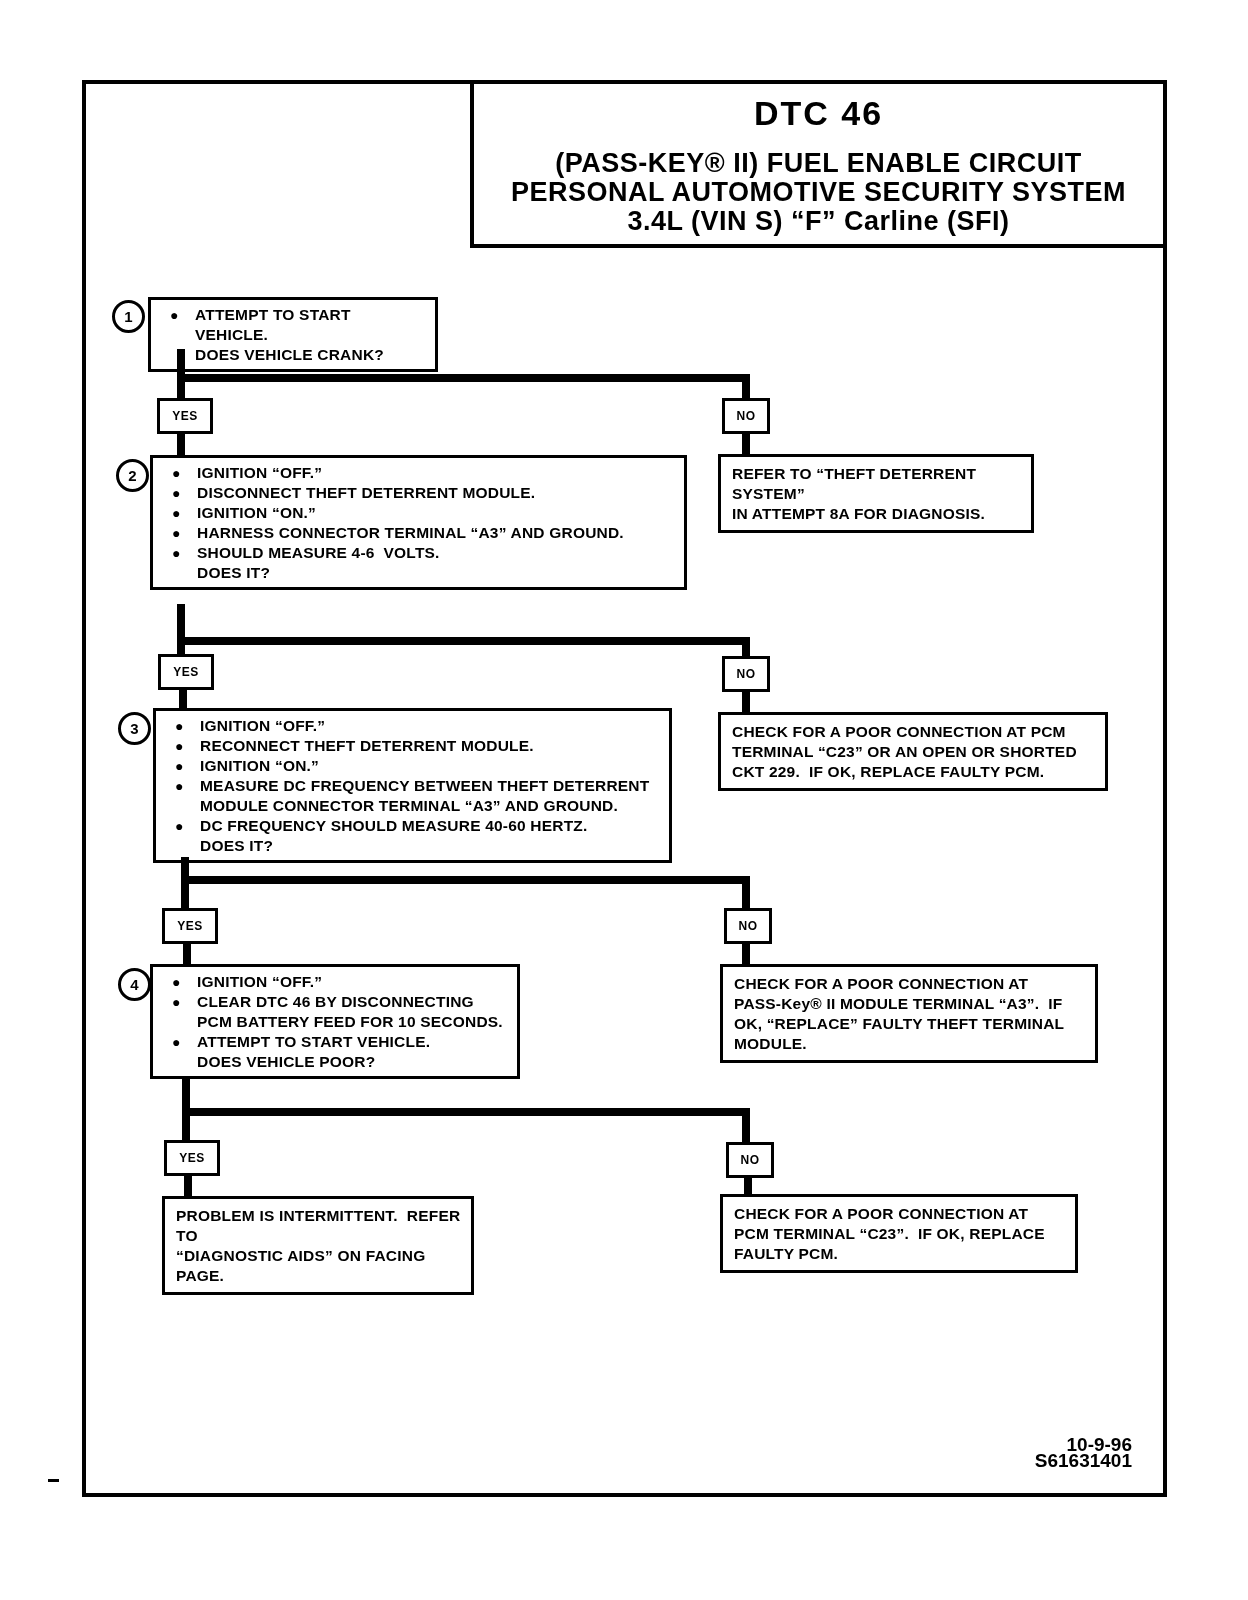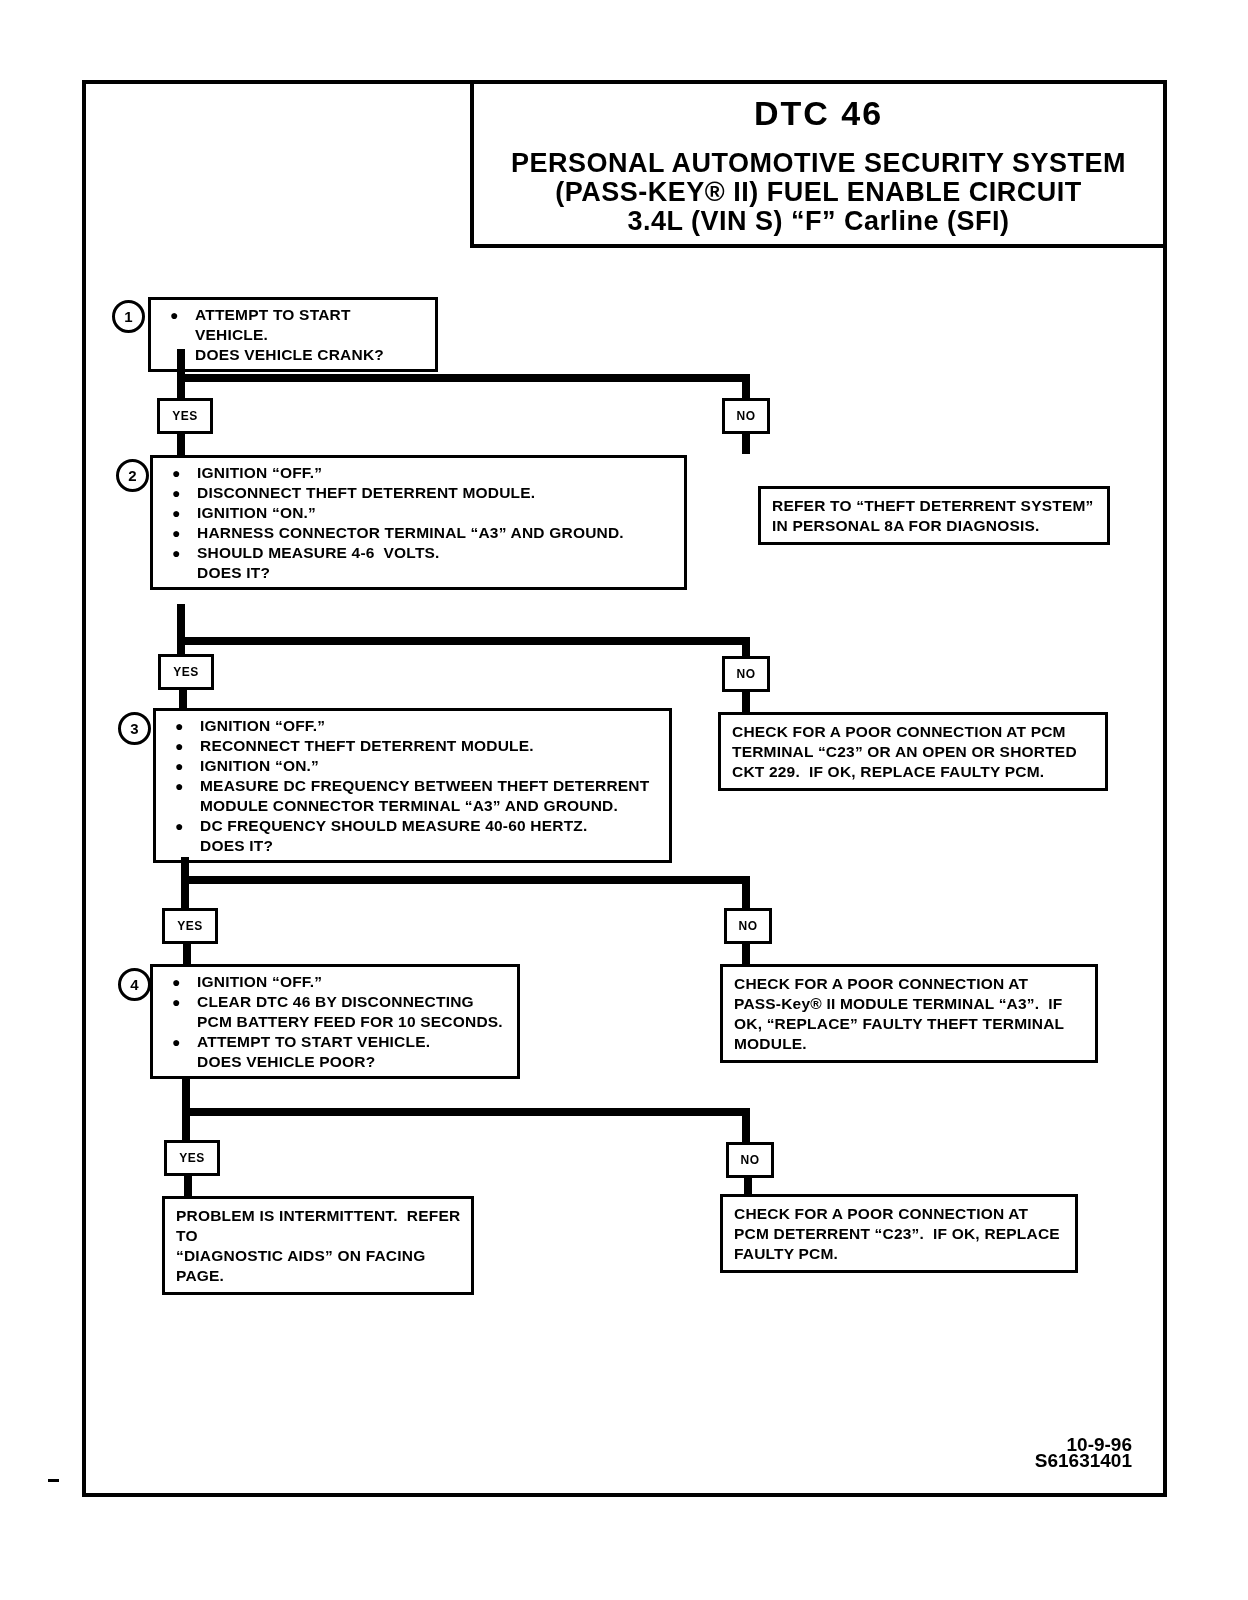--- a/index.html
+++ b/index.html
@@ -48,22 +48,22 @@
 <body>
 
 <div class="canvas">
 
   <div class="abs frame" style="left:82px; top:80px; width:1085px; height:1417px;"></div>
 
   <div class="abs ln" style="left:48px; top:1479px; width:11px; height:3px;"></div>
 
   <div class="abs titlebox" style="left:470px; top:80px; width:697px; height:168px;">
     <div class="title-dtc">DTC 46</div>
+    <div class="title-sub">(PASS-KEY® II) FUEL ENABLE CIRCUIT</div>
     <div class="title-sub">PERSONAL AUTOMOTIVE SECURITY SYSTEM</div>
-    <div class="title-sub">(PASS-KEY® II) FUEL ENABLE CIRCUIT</div>
     <div class="title-sub">3.4L (VIN S) “F” Carline (SFI)</div>
   </div>
 
   <div class="abs circle" style="left:112px; top:300px;">
     <span>1</span>
   </div>
   <div class="abs stepbox" style="left:148px; top:297px; width:290px;">
     <div class="step-line"><span class="bullet">●</span><span>ATTEMPT TO START VEHICLE.</span></div>
     <div class="step-line"><span>DOES VEHICLE CRANK?</span></div>
   </div>
@@ -73,23 +73,23 @@
   <div class="abs ln" style="left:742px; top:374px; width:8px; height:24px;"></div>
   <div class="abs yn" style="left:157px; top:398px; width:56px; height:36px;">
     <span>YES</span>
   </div>
   <div class="abs yn" style="left:722px; top:398px; width:48px; height:36px;">
     <span>NO</span>
   </div>
   <div class="abs ln" style="left:177px; top:434px; width:8px; height:21px;"></div>
   <div class="abs ln" style="left:742px; top:434px; width:8px; height:20px;"></div>
 
-  <div class="abs resultbox" style="left:758px; top:454px; width:352px;margin-top:32px;">
+  <div class="abs resultbox" style="left:718px; top:454px; width:316px;">
     <div class="result-line">REFER TO “THEFT DETERRENT SYSTEM”</div>
-    <div class="result-line">IN PERSONAL 8A FOR DIAGNOSIS.</div>
+    <div class="result-line">IN ATTEMPT 8A FOR DIAGNOSIS.</div>
   </div>
 
   <div class="abs circle" style="left:116px; top:459px;">
     <span>2</span>
   </div>
   <div class="abs stepbox" style="left:150px; top:455px; width:537px;">
     <div class="step-line"><span class="bullet">●</span><span>IGNITION “OFF.”</span></div>
     <div class="step-line"><span class="bullet">●</span><span>DISCONNECT THEFT DETERRENT MODULE.</span></div>
     <div class="step-line"><span class="bullet">●</span><span>IGNITION “ON.”</span></div>
     <div class="step-line"><span class="bullet">●</span></div>
@@ -171,21 +171,21 @@
   <div class="abs ln" style="left:184px; top:1176px; width:8px; height:20px;"></div>
   <div class="abs ln" style="left:744px; top:1178px; width:8px; height:16px;"></div>
 
   <div class="abs resultbox" style="left:162px; top:1196px; width:312px;">
     <div class="result-line">PROBLEM IS INTERMITTENT.  REFER TO</div>
     <div class="result-line">“DIAGNOSTIC AIDS” ON FACING PAGE.</div>
   </div>
 
   <div class="abs resultbox" style="left:720px; top:1194px; width:358px;">
     <div class="result-line">CHECK FOR A POOR CONNECTION AT</div>
-    <div class="result-line">PCM DETERRENT “C23”.  IF OK, REPLACE</div>
+    <div class="result-line">PCM TERMINAL “C23”.  IF OK, REPLACE</div>
     <div class="result-line">FAULTY PCM.</div>
   </div>
 
   <div class="abs footer-note" style="left:932px; top:1437px; width:200px;">
     <div>10-9-96</div>
     <div>S61631401</div>
   </div>
 
 </div>
 

